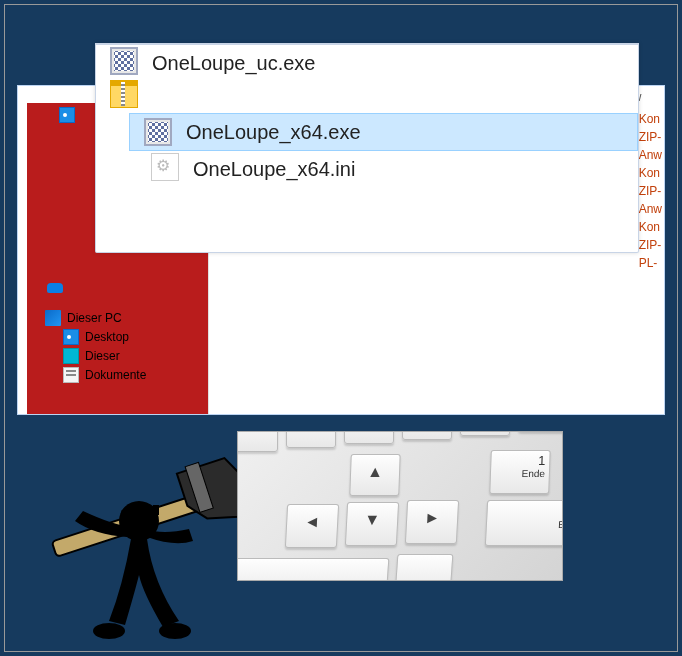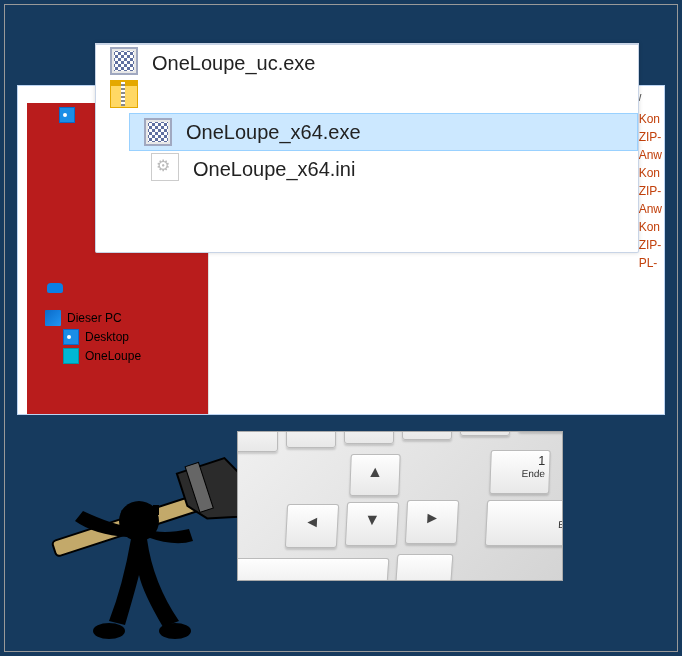--- a/index.html
+++ b/index.html
@@ -334,21 +334,25 @@
         <div class="nav-row">
           <span class="nav-icon icon-pc"></span>
           <span>Dieser PC</span>
         </div>
         <div class="nav-row indent">
           <span class="nav-icon icon-bilder"></span>
           <span>Desktop</span>
         </div>
         <div class="nav-row indent">
           <span class="nav-icon icon-desktop"></span>
-          <span>OneLoupe</span>
+          <span>Dieser</span>
+        </div>
+        <div class="nav-row indent">
+          <span class="nav-icon icon-dok"></span>
+          <span>Dokumente</span>
         </div>
       </div>
     </div>
 
     <div class="file-panel">
       <div class="file-top">
         <div class="file-top-name">
           <span class="sm-icon sm-exe"></span>
           <span>OneLoupe.exe</span>
         </div>

